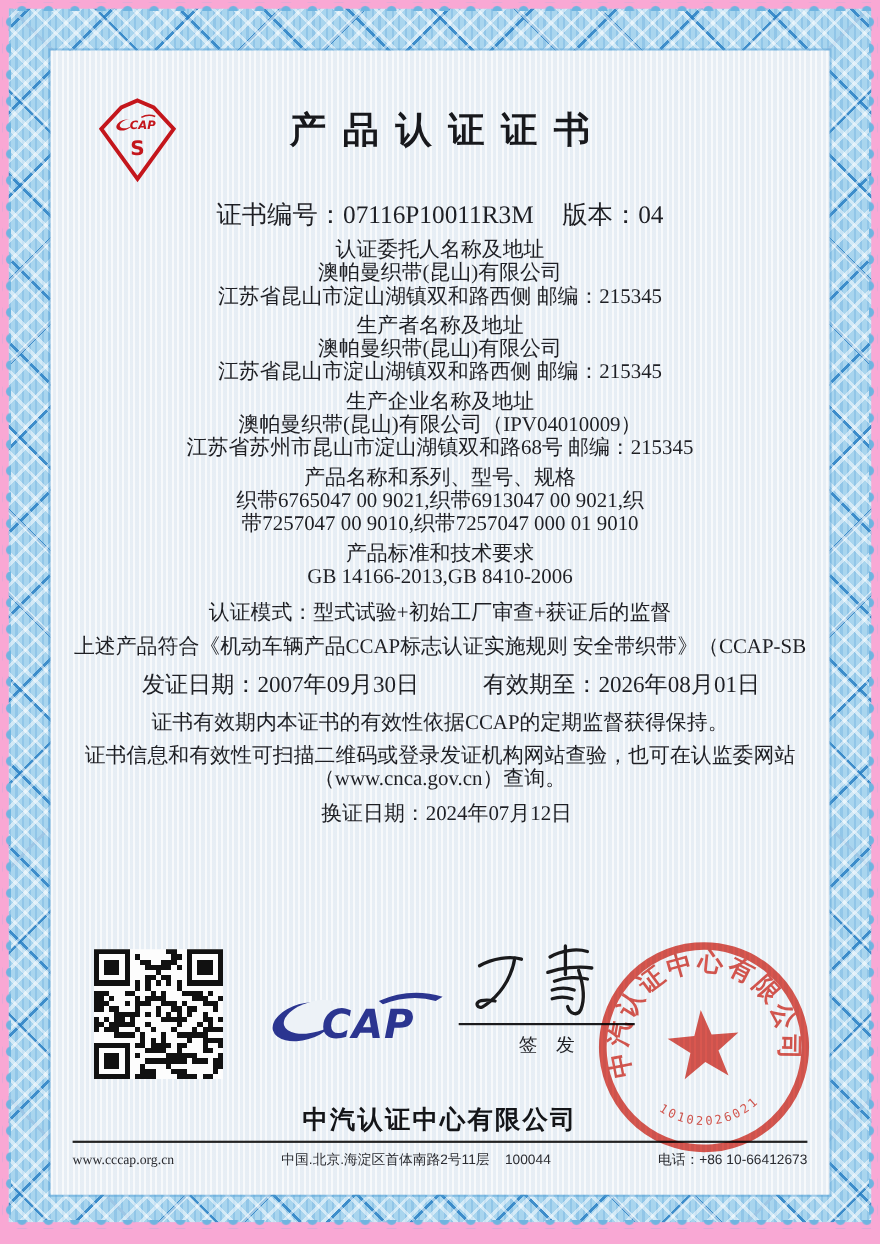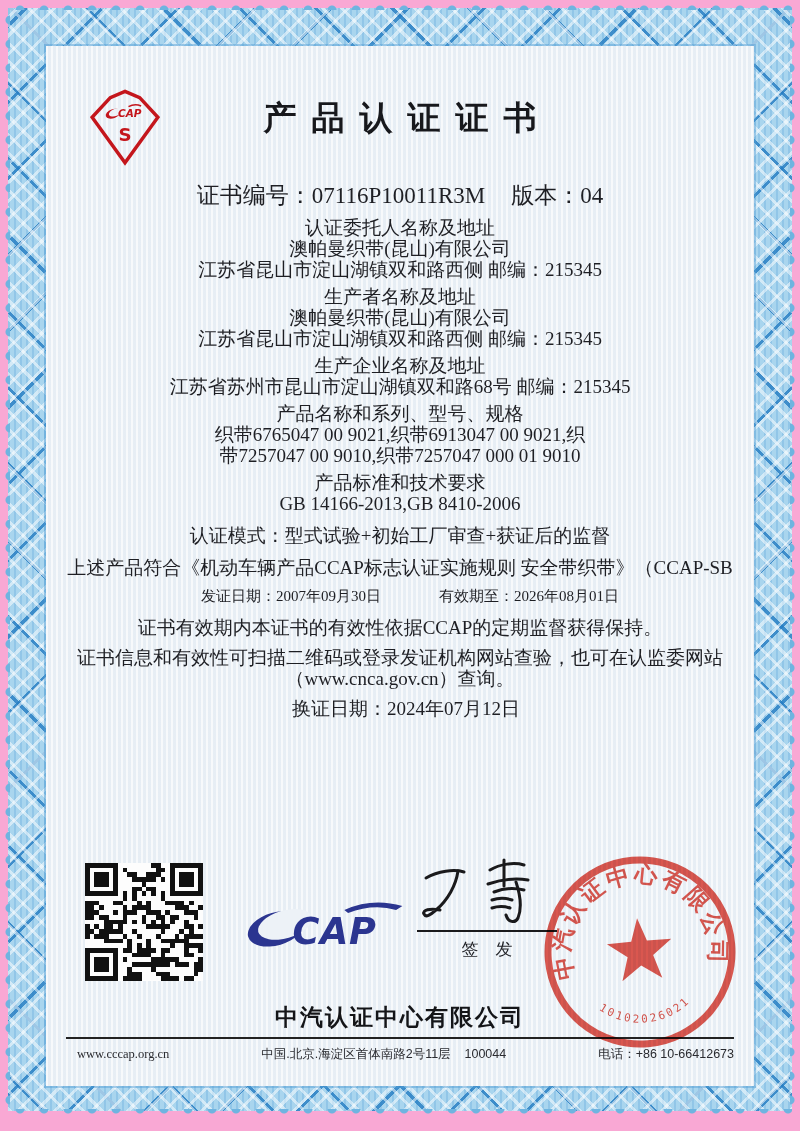--- a/index.html
+++ b/index.html
@@ -50,41 +50,41 @@
     color:#17181c;
   }
 
   .cert-line{margin-top:24px;text-align:center;font-size:23px;}
   .cert-line .sp{display:inline-block;width:26px;}
 
   .section{margin-top:6px;text-align:center;font-size:19px;line-height:21px;}
   .section:first-of-type{margin-top:20px;}
   .mode-line{margin-top:9px;text-align:center;font-size:19px;}
   .statement{margin-top:8px;text-align:center;font-size:19px;line-height:21px;}
-  .dates-row{margin-top:9px;display:flex;justify-content:center;gap:58px;font-size:15px;margin-left:20px;}
+  .dates-row{margin-top:9px;display:flex;justify-content:center;gap:58px;font-size:21px;margin-left:20px;}
   .note{margin-top:11px;text-align:center;font-size:19px;line-height:21px;}
   .renewal{margin-top:7px;text-align:center;font-size:19px;padding-left:12px;}
 
   
   .qr{position:absolute;left:39px;top:817px;width:118px;height:118px;}
   .qr svg{width:100%;height:100%;}
   .ccap-logo{position:absolute;left:197px;top:850px;width:190px;height:60px;}
-  .signature{position:absolute;left:365px;top:806px;width:152px;text-align:center;}
+  .signature{position:absolute;left:365px;top:806px;width:172px;text-align:center;}
   .signature .ink{width:150px;height:76px;margin:0 auto;display:block;}
   .signature .sig-line{border-top:2px solid #1b1b1d;margin:2px 6px 6px 6px;}
   .sign-label{font-size:17px;letter-spacing:0;}
   .seal{position:absolute;left:494px;top:806px;width:200px;height:200px;mix-blend-mode:multiply;z-index:5;}
 
   
   .footer-company{position:absolute;left:0;right:0;top:956px;text-align:center;
     font-family:"Liberation Sans","DejaVu Sans",sans-serif;
     font-size:23px;font-weight:bold;letter-spacing:2px;color:#141518;}
   .footer-line{position:absolute;left:20px;right:20px;top:991px;border-top:2px solid #222;}
   .footer-row{position:absolute;left:20px;right:20px;top:1000px;
-    display:flex;justify-content:space-between;align-items:baseline;font-size:12.5px;color:#2a2b30;padding-left:11px;}
+    display:flex;justify-content:space-between;align-items:baseline;font-size:12.5px;color:#2a2b30;}
   .footer-row .url{font-family:"Liberation Serif","DejaVu Serif",serif;}
   .footer-row .addr{font-family:"Liberation Sans","DejaVu Sans",sans-serif;white-space:pre;font-size:12.5px;}
   .footer-row .phone{font-family:"Liberation Sans","DejaVu Sans",sans-serif;font-size:12.5px;}
 </style>
 </head>
 <body>
 
 <div class="page">
   <div class="lace-frame"></div>
   <div class="scallop top"></div>
@@ -121,20 +121,21 @@
     </div>
 
     <div class="section">
       <div>生产者名称及地址</div>
       <div>澳帕曼织带(昆山)有限公司</div>
       <div>江苏省昆山市淀山湖镇双和路西侧 邮编：215345</div>
     </div>
 
     <div class="section">
       <div>生产企业名称及地址</div>
+      <div>澳帕曼织带(昆山)有限公司（IPV04010009）</div>
       <div>江苏省苏州市昆山市淀山湖镇双和路68号 邮编：215345</div>
     </div>
 
     <div class="section">
       <div>产品名称和系列、型号、规格</div>
       <div>织带6765047 00 9021,织带6913047 00 9021,织</div>
       <div>带7257047 00 9010,织带7257047 000 01 9010</div>
     </div>
 
     <div class="section">

